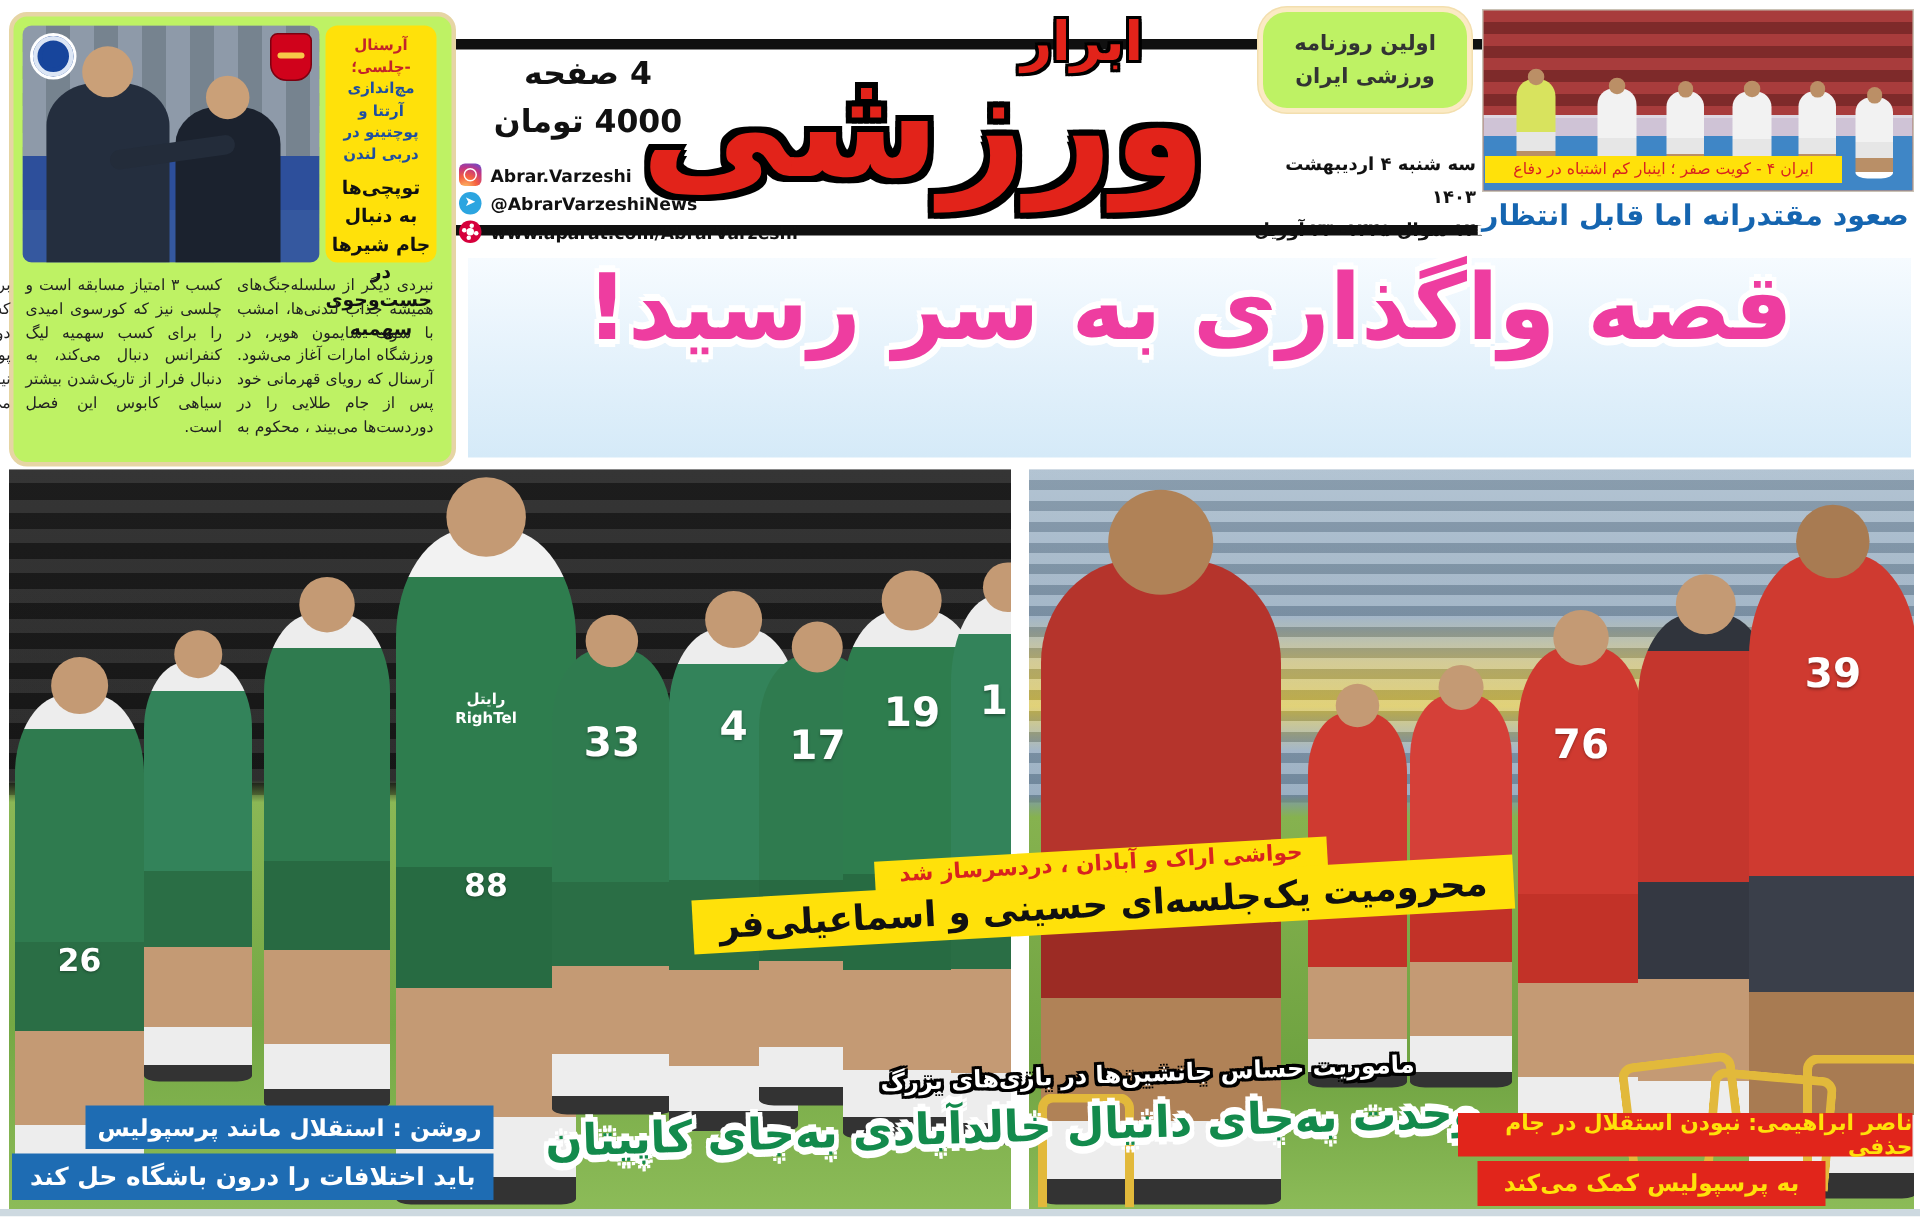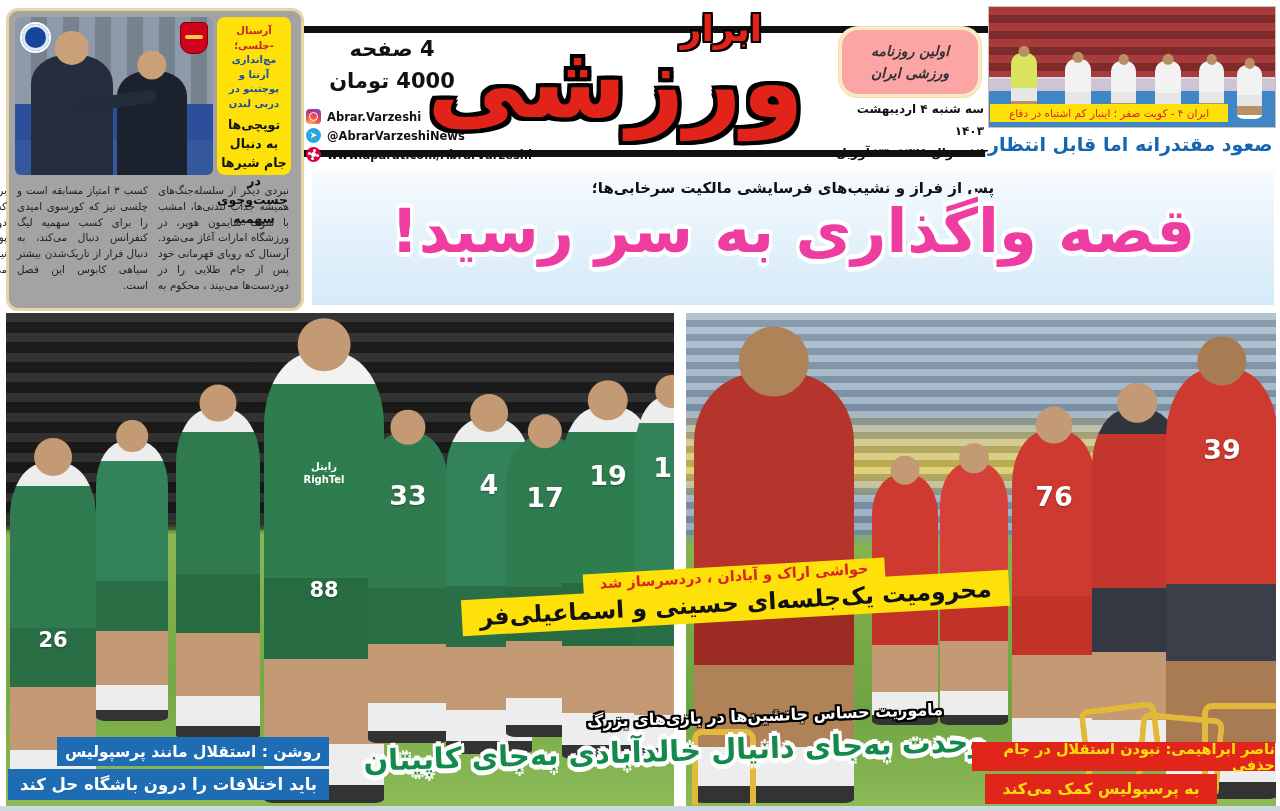--- a/index.html
+++ b/index.html
@@ -10,21 +10,21 @@
   .ctr{text-align:center;}
   .nowrap{white-space:nowrap;}
 
   
   .ow2{text-shadow:-2px -2px 0 #fff,2px -2px 0 #fff,-2px 2px 0 #fff,2px 2px 0 #fff,-2px 0 0 #fff,2px 0 0 #fff,0 -2px 0 #fff,0 2px 0 #fff;}
   .ow3{text-shadow:-3px -3px 0 #fff,3px -3px 0 #fff,-3px 3px 0 #fff,3px 3px 0 #fff,-3px 0 0 #fff,3px 0 0 #fff,0 -3px 0 #fff,0 3px 0 #fff,0 5px 0 #fff,0 -5px 0 #fff;}
   .ob2{text-shadow:-2px -2px 0 #000,2px -2px 0 #000,-2px 2px 0 #000,2px 2px 0 #000,-2px 0 0 #000,2px 0 0 #000,0 -2px 0 #000,0 2px 0 #000;}
   .ob4{text-shadow:-4px -4px 0 #000,4px -4px 0 #000,-4px 4px 0 #000,4px 4px 0 #000,-4px 0 0 #000,4px 0 0 #000,0 -4px 0 #000,0 4px 0 #000;}
 
   
-  .tl-block{left:6px;top:8px;width:292px;height:297px;background:#a3a3a3;border:3px solid #e6d5a4;border-radius:12px;z-index:4;}
+  .tl-block{left:6px;top:8px;width:292px;height:297px;background:#bef264;border:3px solid #e6d5a4;border-radius:12px;z-index:4;}
   .coach-photo{left:6px;top:6px;width:198px;height:158px;border-radius:6px;overflow:hidden;
     background:
       linear-gradient(180deg, rgba(0,0,0,0) 0 55%, #2d4f9b 55% 78%, #35589f 78% 100%),
       repeating-linear-gradient(90deg,#8e9aa9 0 16px,#76838f 16px 32px),
       repeating-linear-gradient(180deg,rgba(255,255,255,.18) 0 9px,rgba(0,0,0,.22) 9px 18px),#7d8894;}
   .badge-chelsea{left:5px;top:5px;width:27px;height:27px;border-radius:50%;background:#17459c;border:2px solid #fff;box-shadow:inset 0 0 0 3px #dce6f5, inset 0 0 0 6px #17459c;}
   .badge-arsenal{right:5px;top:5px;width:26px;height:30px;background:#d0021b;border:1px solid #7c0010;border-radius:5px 5px 11px 11px;}
   .badge-arsenal::after{content:"";position:absolute;left:4px;top:12px;width:18px;height:4px;background:#f7c948;border-radius:2px;}
   .coach{position:absolute;border-radius:42% 42% 0 0/24% 24% 0 0;}
   .coach::before{content:"";position:absolute;left:50%;top:0;transform:translate(-50%,-70%);width:42%;aspect-ratio:1;border-radius:50%;background:#caa078;}
@@ -49,23 +49,23 @@
   .ig::after{content:"";position:absolute;inset:3px;border:1.5px solid #fff;border-radius:50%;}
   .tg{width:15px;height:15px;border-radius:50%;background:#2ca5e0;color:#fff;font-size:9px;line-height:15px;text-align:center;flex:0 0 auto;}
   .ap{width:15px;height:15px;border-radius:50%;background:#d6003c;position:relative;flex:0 0 auto;}
   .ap::after{content:"";position:absolute;left:5px;top:5px;width:5px;height:5px;background:#fff;border-radius:50%;box-shadow:-4px -1px 0 -1px #fff,4px 1px 0 -1px #fff,1px -4px 0 -1px #fff,-1px 4px 0 -1px #fff;}
 
   
   .masthead{left:444px;top:6px;width:360px;height:160px;z-index:3;direction:rtl;}
   .mast-small{position:absolute;right:42px;top:2px;font-size:36px;font-weight:bold;color:#e2231a;}
   .mast-big{position:absolute;left:0;right:0;top:22px;text-align:center;font-size:100px;font-weight:bold;color:#e2231a;line-height:1.1;}
 
-  .burst{left:842px;top:30px;width:136px;height:64px;background:#fca5a5;border-radius:16px;
+  .burst{left:842px;top:8px;width:136px;height:64px;background:#bef264;border-radius:16px;
     box-shadow:0 0 0 3px #fbeac4, 0 0 0 4px #f3dfae;display:flex;align-items:center;justify-content:center;
-    font-size:14px;font-weight:bold;color:#333;line-height:1.6;white-space:pre-line;z-index:2;font-style:italic;}
+    font-size:14px;font-weight:bold;color:#333;line-height:1.6;white-space:pre-line;z-index:2;}
   .dates{left:832px;top:98px;width:152px;font-size:12px;font-weight:bold;color:#111;line-height:1.85;text-align:right;z-index:2;}
 
   
   .futsal{left:988px;top:6px;width:288px;height:160px;z-index:2;}
   .futsal-photo{left:0;top:0;width:288px;height:122px;overflow:hidden;border:1px solid #c9c1b4;box-sizing:border-box;
     background:
       linear-gradient(180deg, rgba(0,0,0,0) 0 58%, #ded7e2 58% 60%, #cfc3d6 60% 70%, #3f86c6 70% 100%),
       repeating-linear-gradient(180deg,#a83c3c 0 8px,#7e2a2a 8px 16px),#933;}
   .caption-yellow{left:2px;top:98px;width:238px;background:#ffe10a;color:#d8231f;font-size:10.5px;font-weight:normal;text-align:center;padding:3px 2px;box-sizing:border-box;}
   .caption-blue{left:0;top:127px;width:288px;text-align:left;font-size:19px;font-weight:bold;color:#1565b0;}
@@ -177,21 +177,20 @@
     <div class="mini" style="left:122px;bottom:10px;width:25px;height:56px;"></div>
     <div class="mini" style="left:166px;bottom:8px;width:26px;height:58px;"></div>
     <div class="mini" style="left:210px;bottom:10px;width:25px;height:56px;"></div>
     <div class="mini" style="left:248px;bottom:8px;width:25px;height:54px;"></div>
   </div>
   <div class="abs caption-yellow rtl">ایران ۴ - کویت صفر ؛ اینبار کم اشتباه در دفاع</div>
   <div class="abs caption-blue ow2 rtl nowrap">صعود مقتدرانه اما قابل انتظار</div>
 </div>
 
 <div class="abs lead rtl">
-  <div class="lead-kicker">پس از فراز و نشیب‌های فرسایشی مالکیت سرخابی‌ها؛</div>
   <div class="lead-headline ow3 nowrap">قصه واگذاری به سر رسید!</div>
 </div>
 
 <div class="abs photoL">
   <div class="stands"></div>
   <div class="player" style="left:4px;top:150px;width:86px;height:330px;--top:#ededed;--shirt:#2f7b4f;--shorts:#2a6e45;">
     <span class="pnum low">26</span>
   </div>
   <div class="player" style="left:90px;top:128px;width:72px;height:280px;--top:#ededed;--shirt:#33835a;--shorts:#2a6e45;"></div>
   <div class="player" style="left:170px;top:96px;width:84px;height:330px;--top:#ededed;--shirt:#2f7b4f;--shorts:#286a42;"></div>

